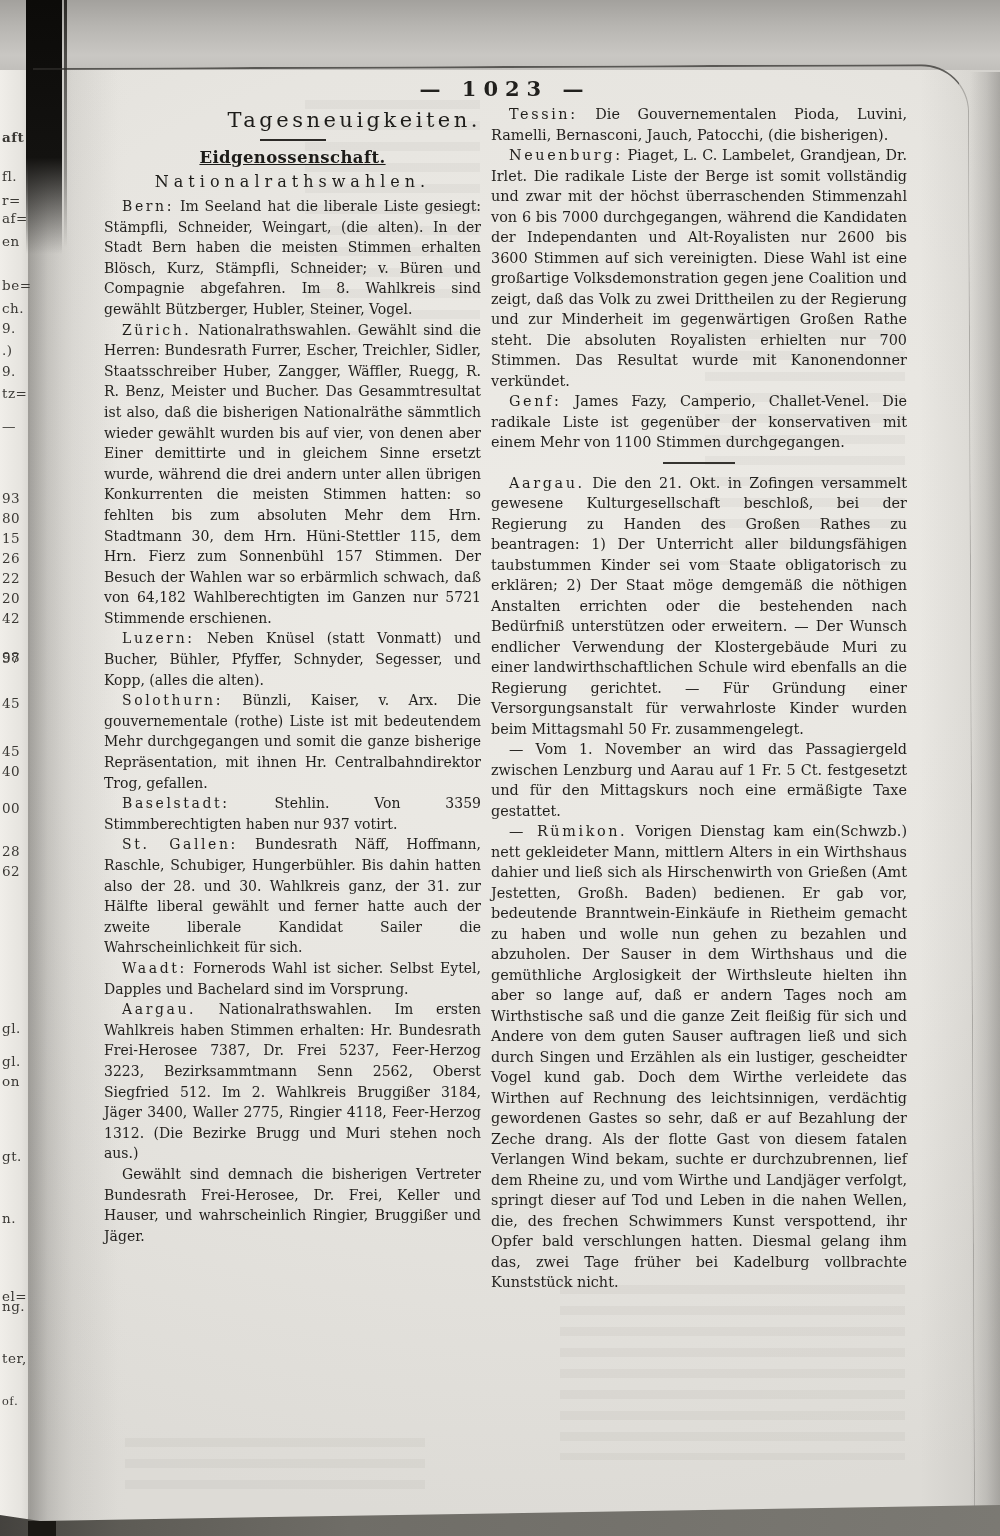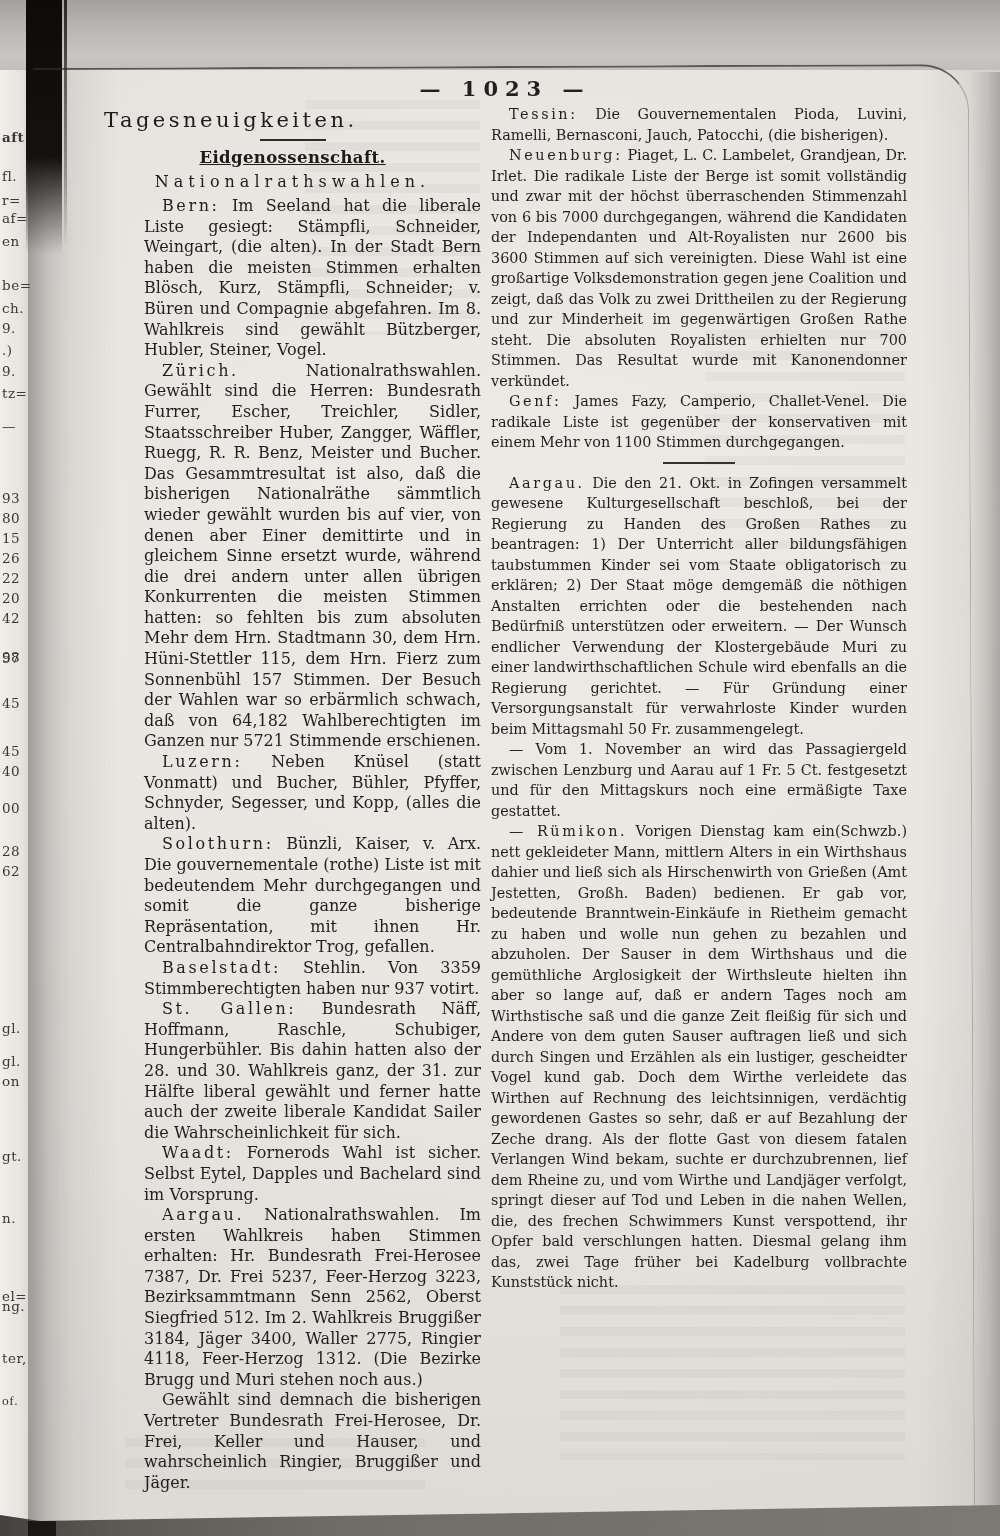--- a/index.html
+++ b/index.html
@@ -47,24 +47,24 @@
   .ghost{position:absolute;opacity:.45;filter:blur(.7px);pointer-events:none;
     background:repeating-linear-gradient(180deg, rgba(122,117,109,.15) 0 9px, rgba(0,0,0,0) 9px 21px);}
   
   .pagenum{position:absolute;top:76px;left:105px;width:800px;text-align:center;
     font-size:21px;font-weight:bold;letter-spacing:7px;color:#21201d;}
   .col{position:absolute;color:#211f1c;}
   .col-left{left:104px;top:106px;width:377px;}
   .col-right{left:491px;top:104px;width:416px;}
   .col p{margin:0;text-align:justify;text-indent:18px;
     font-size:14.4px;line-height:20.5px;}
-  .col-left p{font-size:16px;line-height:20.6px;margin-left:40px;}
+  .col-left p{font-size:14px;line-height:20.6px;}
   .lead{letter-spacing:2.6px;}
   .tail{float:right;text-indent:0;}
-  .h-title{text-align:left;font-size:21px;letter-spacing:3.5px;margin:2px 0 0;color:#1d1c19;}
+  .h-title{text-align:right;font-size:21px;letter-spacing:3.5px;margin:2px 0 0;color:#1d1c19;}
   .h-rule{width:66px;height:2px;background:#2c2a27;margin:7px auto 7px;}
   .h-section{text-align:center;font-size:16.5px;font-weight:bold;letter-spacing:.4px;margin:0 0 5px;color:#1d1c19;text-decoration:underline;}
   .h-sub{text-align:center;font-size:16px;letter-spacing:5px;margin:0 0 5px;color:#1d1c19;}
   .divider{width:72px;height:2px;background:#35332f;margin:9px auto 9px;}
   .frag{position:absolute;left:2px;font-size:13.5px;color:#3a3834;letter-spacing:.5px;}
 </style>
 </head>
 <body>
 
 <div class="scan">

